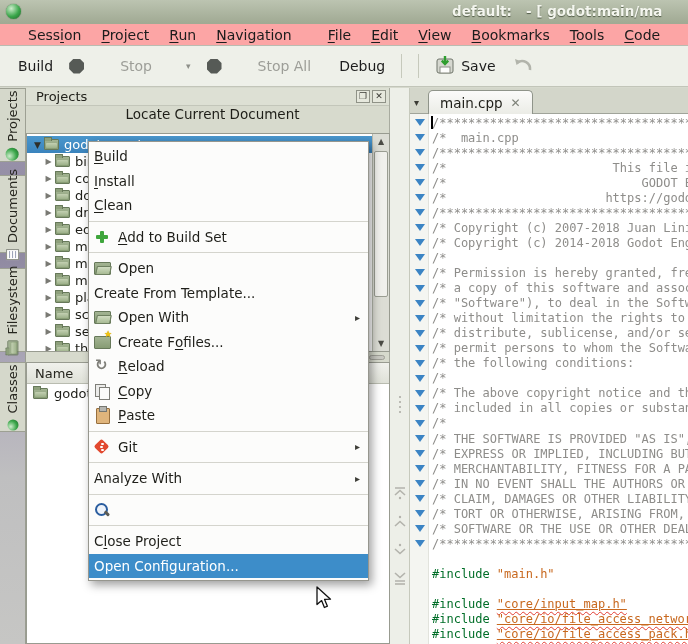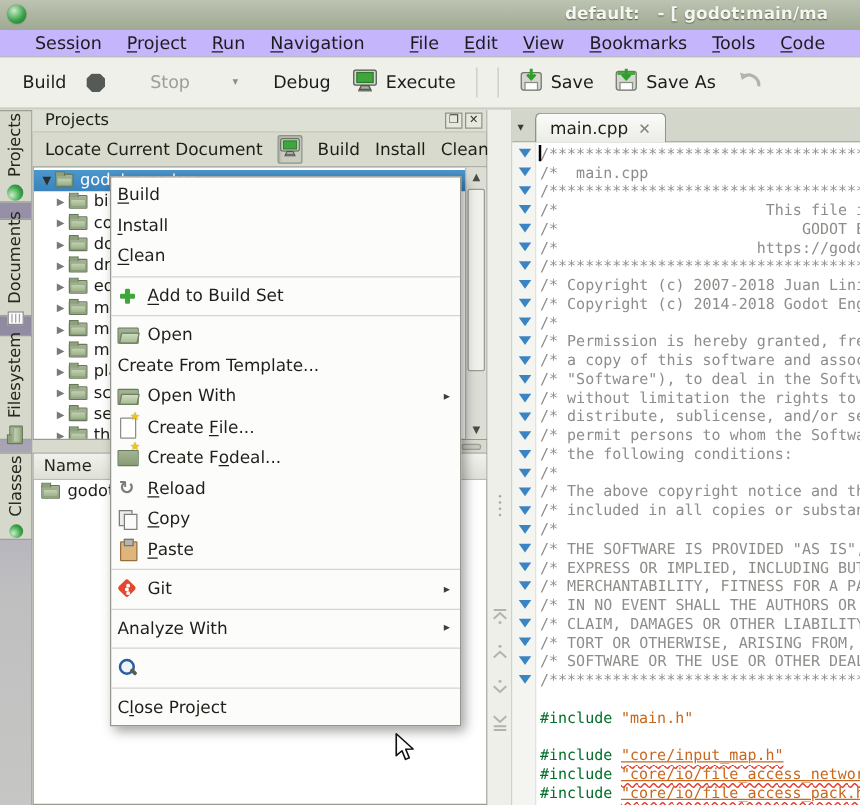--- a/index.html
+++ b/index.html
@@ -10,21 +10,21 @@
     -webkit-font-smoothing:antialiased;
   }
   
   .titlebar{position:absolute;left:0;top:0;width:688px;height:36px;
     background:linear-gradient(#bcc4b1,#a3ac96 60%,#96a088);border-bottom:1px solid #79826d;}
   .app-icon{position:absolute;left:6px;top:4px;width:15px;height:15px;border-radius:50%;
     background:radial-gradient(circle at 35% 30%, #cdeccb, #3aa64a 55%, #1d6327);box-shadow:0 0 1px #1a4a1f;}
   .title-text{position:absolute;left:452px;top:3px;width:300px;white-space:pre;overflow:hidden;
     font-size:13.5px;font-weight:bold;color:#f4f6ef;text-shadow:0 1px 1px rgba(60,70,50,.8);}
   
-  .menubar{position:absolute;left:0;top:24px;width:688px;height:22px;background:#c4b5fd;
+  .menubar{position:absolute;left:0;top:24px;width:688px;height:22px;background:#fca5a5;
     border-bottom:1px solid #b9bcb1;display:flex;align-items:center;padding-left:18px;}
   .mb-item{padding:1px 10px;font-size:14px;color:#1c1c1c;white-space:pre;}
   .mb-item .mn{text-decoration:underline;text-underline-offset:2px;}
   .mb-item.k-sep{padding:0;width:1px;height:14px;background:#b4b7ac;margin:0 8px;}
   
   .toolbar{position:absolute;left:0;top:46px;width:688px;height:41px;background:#eef0e9;
     border-bottom:1px solid #c2c5b9;display:flex;align-items:center;padding-left:12px;gap:4px;}
   .tb-btn{display:flex;align-items:center;gap:6px;font-size:14px;color:#1c1c1c;padding:3px 6px;white-space:nowrap;}
   .tb-btn.disabled{color:#9d9e98;gap:36px;}
   .tb-sep{width:1px;height:24px;background:#c6c9bc;margin:0 6px;}
@@ -50,21 +50,21 @@
   .folder-ico::after{content:"";position:absolute;left:1px;top:3px;right:1px;bottom:1px;
     background:linear-gradient(#c3d0b2,#9db18a);border-radius:1px;}
   
   .panel{position:absolute;left:26px;top:88px;width:364px;height:556px;background:#d7dacd;border-right:1px solid #a8ab9f;}
   .panel-title{position:absolute;left:0;top:0;right:0;height:18px;display:flex;align-items:center;
     padding-left:10px;font-size:13px;color:#22221c;background:#dde0d4;border-bottom:1px solid #c3c6ba;}
   .winbtns{position:absolute;right:3px;top:2px;display:flex;gap:2px;}
   .winbtn{width:14px;height:13px;border:1px solid #8f9287;background:#e6e8dd;font-size:9px;line-height:11px;
     text-align:center;color:#3a3a34;}
   .panel-toolbar{position:absolute;left:0;top:18px;right:0;height:27px;display:flex;align-items:center;
-    padding-left:10px;gap:12px;font-size:13.5px;color:#1e1e18;}
+    padding-left:10px;gap:12px;font-size:13.5px;color:#1e1e18;flex-direction:column;}
   .pt-btn{white-space:nowrap;}
   .pt-iconbtn{width:28px;height:23px;border:1px solid #8f9287;background:#c9cdbf;border-radius:2px;
     display:flex;align-items:center;justify-content:center;box-shadow:inset 1px 1px 2px rgba(0,0,0,.18);}
   .tree-frame{position:absolute;left:0;top:45px;width:364px;height:219px;background:#fff;border:1px solid #989b90;}
   .tree{position:absolute;left:0;top:0;right:17px;bottom:0;overflow:hidden;padding-top:2px;}
   .trow{height:17px;display:flex;align-items:center;font-size:13px;color:#1e1e18;padding-left:4px;white-space:nowrap;}
   .trow:not(.root){padding-left:15px;}
   .trow .exp{width:13px;flex:none;font-size:8px;color:#7a7a74;text-align:center;}
   .trow.root .exp{font-size:9px;color:#2e2e28;}
   .trow .tfolder{margin-right:5px;}
@@ -182,50 +182,36 @@
 
 <div class="toolbar">
   <div class="tb-btn">
       <span>Build</span>
     </div>
   <div class="tb-btn disabled">
     <span class="octagon"></span>
     <span>Stop</span>
     <span class="dd-arrow">▾</span>
   </div>
+  <div class="tb-btn disabled">
+    <span class="octagon"></span>
+    <span>Stop All</span>
+  </div>
   <div class="tb-btn" style="margin-left:12px">
       <span>Debug</span>
     </div>
-  <div class="tb-btn">
-    <span><svg width="22" height="19" viewBox="0 0 22 19">
-          <rect x="2" y="1" width="18" height="12" rx="1.5" fill="#d8dad2" stroke="#50544c"></rect>
-          <rect x="4.5" y="3" width="13" height="8" fill="#3ea63c" stroke="#2b7a2a"></rect>
-          <path d="M8 13.5 h6 l1.5 3 h-9 z" fill="#a8ada0" stroke="#50544c"></path>
-          <rect x="5.5" y="16.8" width="11" height="1.4" fill="#6d7168"></rect>
-        </svg></span>
-    <span>Execute</span>
-  </div>
   <div class="tb-sep"></div>
   <div class="tb-sep"></div>
   <div class="tb-btn">
     <span><svg width="20" height="20" viewBox="0 0 20 20">
           <rect x="2" y="4" width="16" height="14" rx="2" fill="#d6d8d0" stroke="#6f746a"></rect>
           <rect x="5" y="12" width="10" height="6" fill="#fdfdfc" stroke="#8a8d83"></rect>
           <path d="M10 1 v7.5 M6.8 5.6 L10 9 l3.2-3.4" fill="none" stroke="#2f9e2f" stroke-width="2.4"></path>
         </svg></span>
     <span>Save</span>
-  </div>
-  <div class="tb-btn">
-    <span><svg width="20" height="20" viewBox="0 0 20 20">
-          <rect x="2" y="3" width="16" height="15" rx="2" fill="#d6d8d0" stroke="#6f746a"></rect>
-          <rect x="3" y="3.5" width="14" height="2.5" fill="#49a844"></rect>
-          <rect x="5" y="12" width="10" height="6" fill="#fdfdfc" stroke="#8a8d83"></rect>
-          <path d="M10 1 v7.5 M6.8 5.6 L10 9 l3.2-3.4" fill="none" stroke="#2f9e2f" stroke-width="2.4"></path>
-        </svg></span>
-    <span>Save As</span>
   </div>
   <div class="tb-btn disabled">
     <span><svg width="22" height="18" viewBox="0 0 22 18">
           <path d="M18 14 a8 8 0 0 0 -12.5 -7.5" fill="none" stroke="#b2b4ab" stroke-width="2.6"></path>
           <path d="M3 3 l1.5 6 5-3.6 z" fill="#b2b4ab"></path>
         </svg></span>
 
   </div>
 </div>
 
@@ -596,27 +582,22 @@
       
       <span>Create From Template...</span><span class="mn"></span><span></span>
       
     </div>
     <div class="mi">
       <span class="ico ic-folder-open"></span>
       <span>Open With</span><span class="mn"></span><span></span>
       <span class="arrow">▸</span>
     </div>
     <div class="mi">
-      <span class="ico ic-new-file"></span>
-      <span>Create </span><span class="mn">F</span><span>ile...</span>
-      
-    </div>
-    <div class="mi">
       <span class="ico ic-new-folder"></span>
-      <span>Create F</span><span class="mn">o</span><span>deal...</span>
+      <span>Create F</span><span class="mn">o</span><span>files...</span>
       
     </div>
     <div class="mi">
       <span class="ico ic-reload"></span>
       <span></span><span class="mn">R</span><span>eload</span>
       
     </div>
     <div class="mi">
       <span class="ico ic-copy"></span>
       <span></span><span class="mn">C</span><span>opy</span>
@@ -658,20 +639,25 @@
       
     </div>
     <div class="mi k-sep">
       
       
       
     </div>
     <div class="mi">
       
       <span>C</span><span class="mn">l</span><span>ose Project</span>
+      
+    </div>
+    <div class="mi hl">
+      
+      <span>Open Configuration...</span><span class="mn"></span><span></span>
       
     </div>
   </div>
 
 <div class="cursor">
   <svg width="19" height="25" viewBox="0 0 19 25">
       <path d="M2 1 L2 18.5 L6.6 14.6 L9.4 21.5 L12.4 20.2 L9.6 13.4 L15.5 13.2 Z" fill="#fdfdfd" stroke="#111" stroke-width="1.3" stroke-linejoin="round"></path>
     </svg>
 </div>
 

